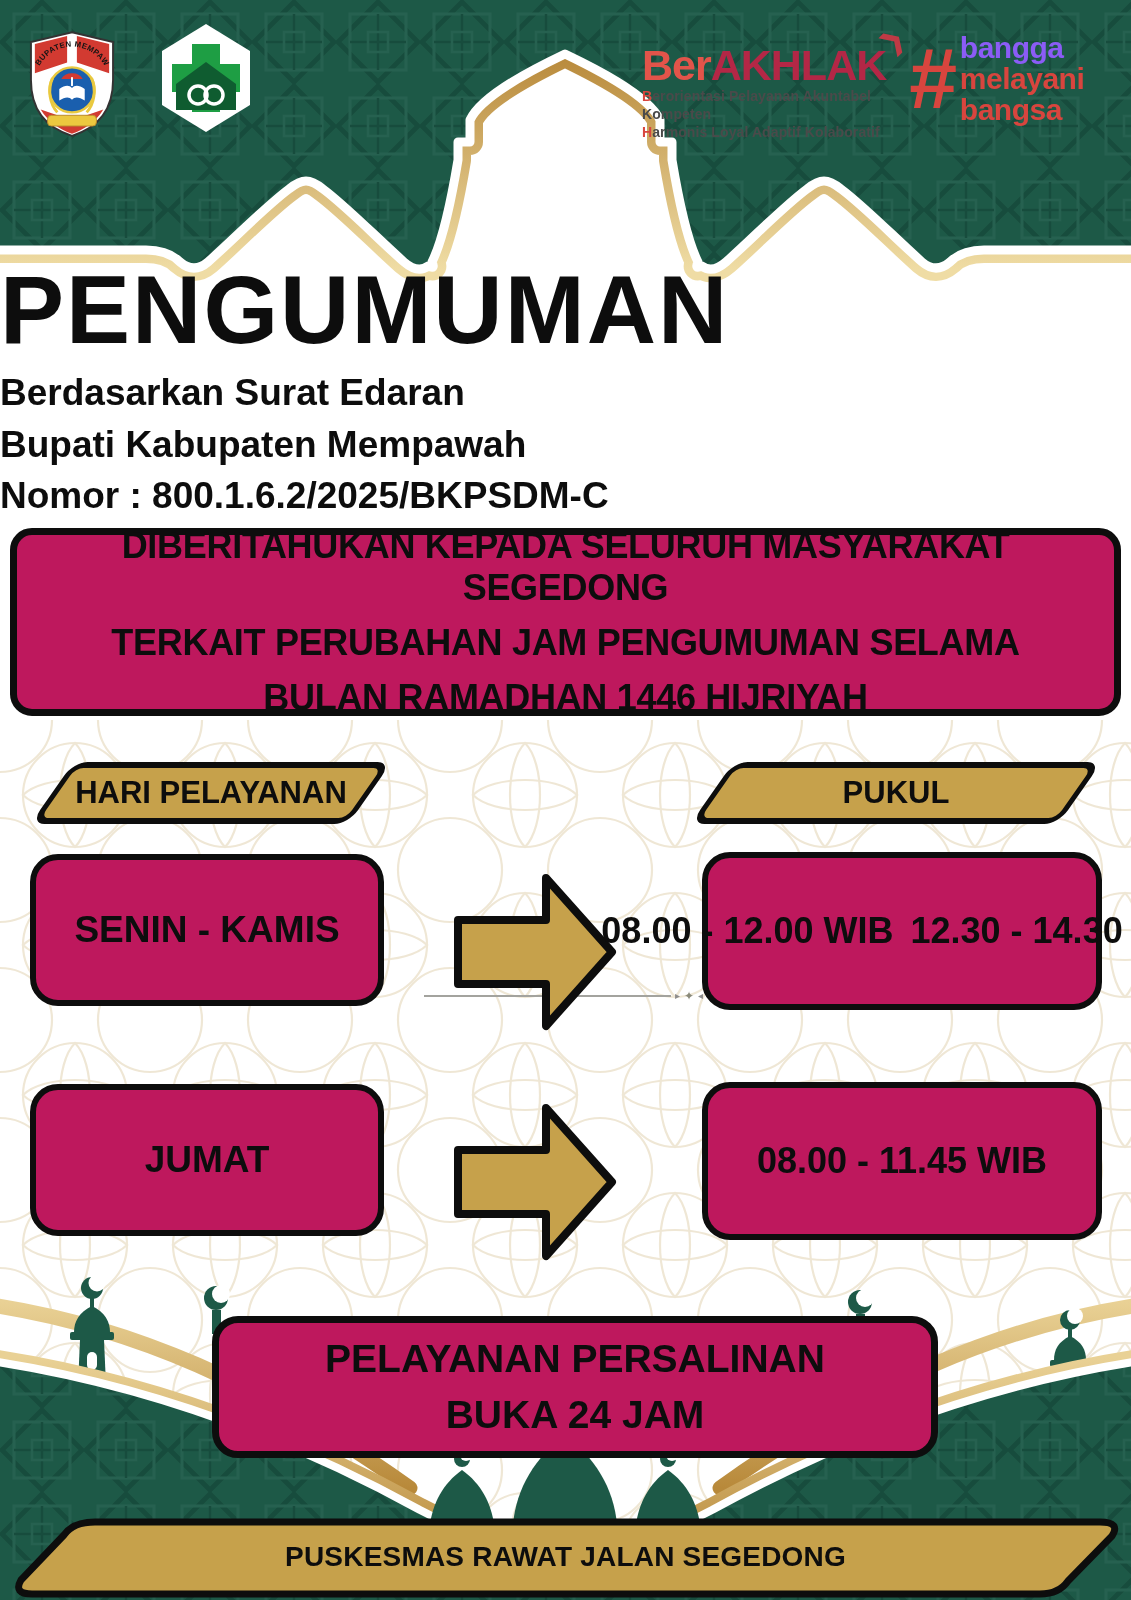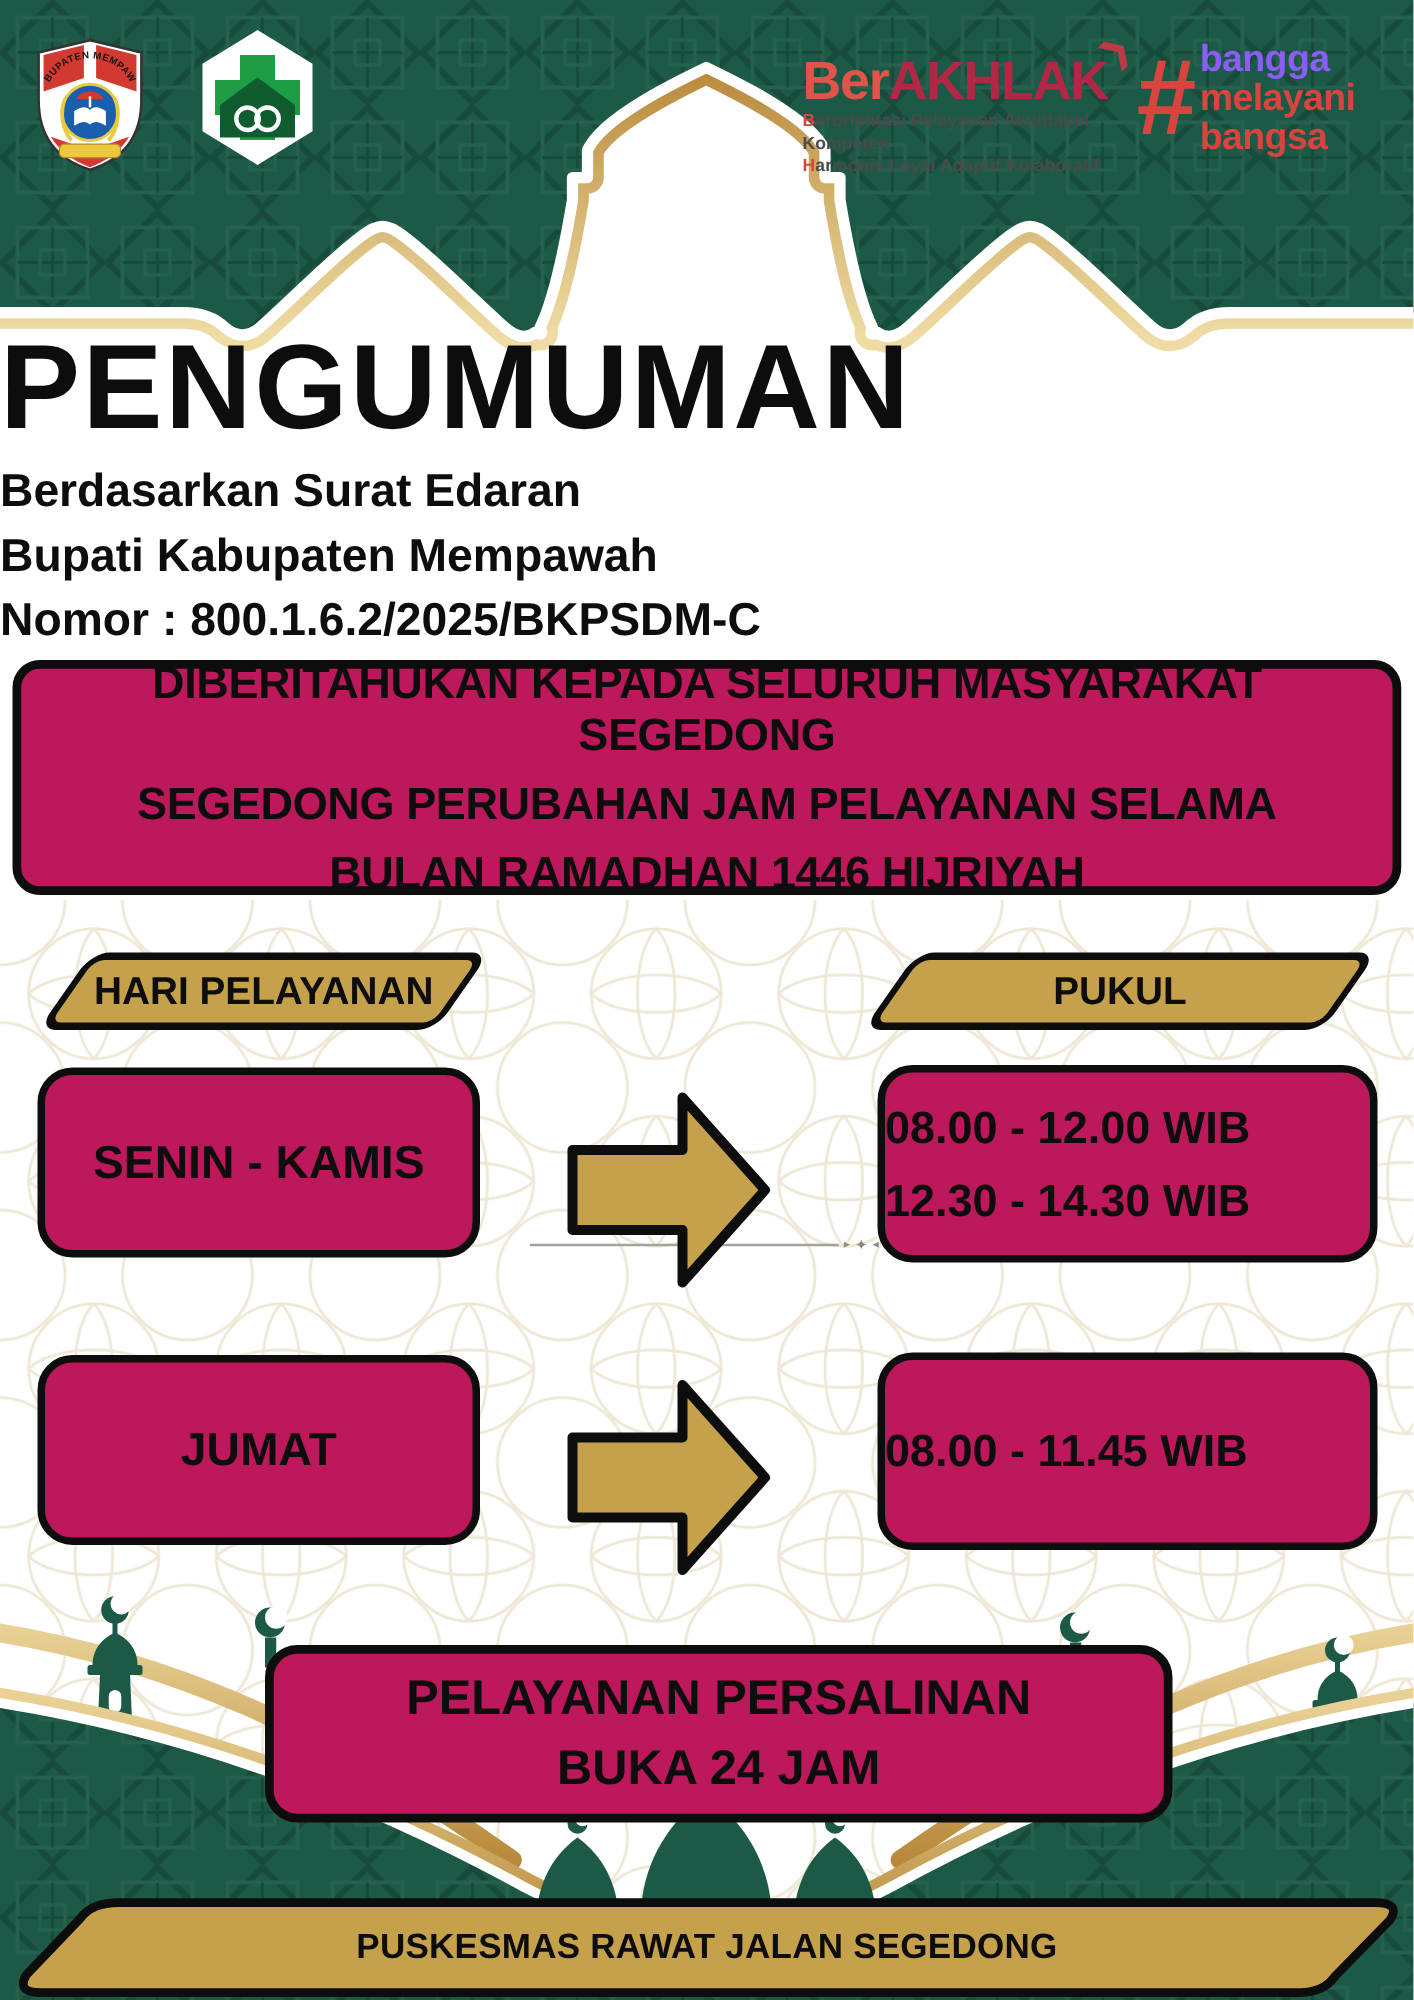--- a/index.html
+++ b/index.html
@@ -42,21 +42,21 @@
     display:flex;flex-direction:column;justify-content:center;gap:13px;text-align:center;
     font-size:36px;font-weight:800;letter-spacing:-0.3px;}
   .col-header{height:62px;display:flex;align-items:center;justify-content:center;}
   .col-header .skew-bg{position:absolute;inset:0;background:#c6a14b;border:6px solid #0d0d0d;border-radius:14px;transform:skewX(-35deg);}
   .col-header .label{position:relative;font-size:31px;font-weight:800;}
   .hdr-day{left:52px;top:762px;width:318px;}
   .hdr-time{left:712px;top:762px;width:368px;}
 
   .day-box{left:30px;width:354px;height:152px;border-radius:28px;display:flex;align-items:center;justify-content:center;
     font-size:37px;font-weight:800;}
-  .time-box{left:702px;width:400px;height:158px;border-radius:28px;display:flex;flex-direction:column;justify-content:center;gap:17px;
+  .time-box{left:702px;width:400px;height:158px;border-radius:28px;display:flex;flex-direction:row;align-items:center;justify-content:center;gap:17px;
     font-size:36px;font-weight:800;white-space:nowrap;}
   .row1-day{top:854px;} .row1-time{top:852px;}
   .row2-day{top:1084px;} .row2-time{top:1082px;}
   .arrow-svg{left:452px;width:168px;height:168px;}
   .row1-arrow{top:868px;} .row2-arrow{top:1098px;}
 
   .divider{left:424px;top:989px;width:530px;height:14px;display:flex;align-items:center;gap:4px;color:#8d8d8d;}
   .divider .dl{flex:1;height:2px;background:#a3a39e;}
   .divider .tip{font-size:10px;line-height:1;}
   .divider .gem{font-size:12px;line-height:1;color:#8a8a7a;}
@@ -241,21 +241,21 @@
 
   <div class="abs layer-content title">PENGUMUMAN</div>
   <div class="abs layer-content subs">
     <div>Berdasarkan Surat Edaran</div>
     <div>Bupati Kabupaten Mempawah</div>
     <div>Nomor : 800.1.6.2/2025/BKPSDM-C</div>
   </div>
 
   <div class="abs layer-content gold-box notice-box">
     <div>DIBERITAHUKAN KEPADA SELURUH MASYARAKAT SEGEDONG</div>
-    <div>SEGEDONG PERUBAHAN JAM PELAYANAN SELAMA</div>
+    <div>TERKAIT PERUBAHAN JAM PENGUMUMAN SELAMA</div>
     <div>BULAN RAMADHAN 1446 HIJRIYAH</div>
   </div>
 
   <div class="abs layer-content col-header hdr-day">
     <div class="skew-bg"></div>
     <span class="label">HARI PELAYANAN</span>
   </div>
   <div class="abs layer-content col-header hdr-time">
     <div class="skew-bg"></div>
     <span class="label">PUKUL</span>

